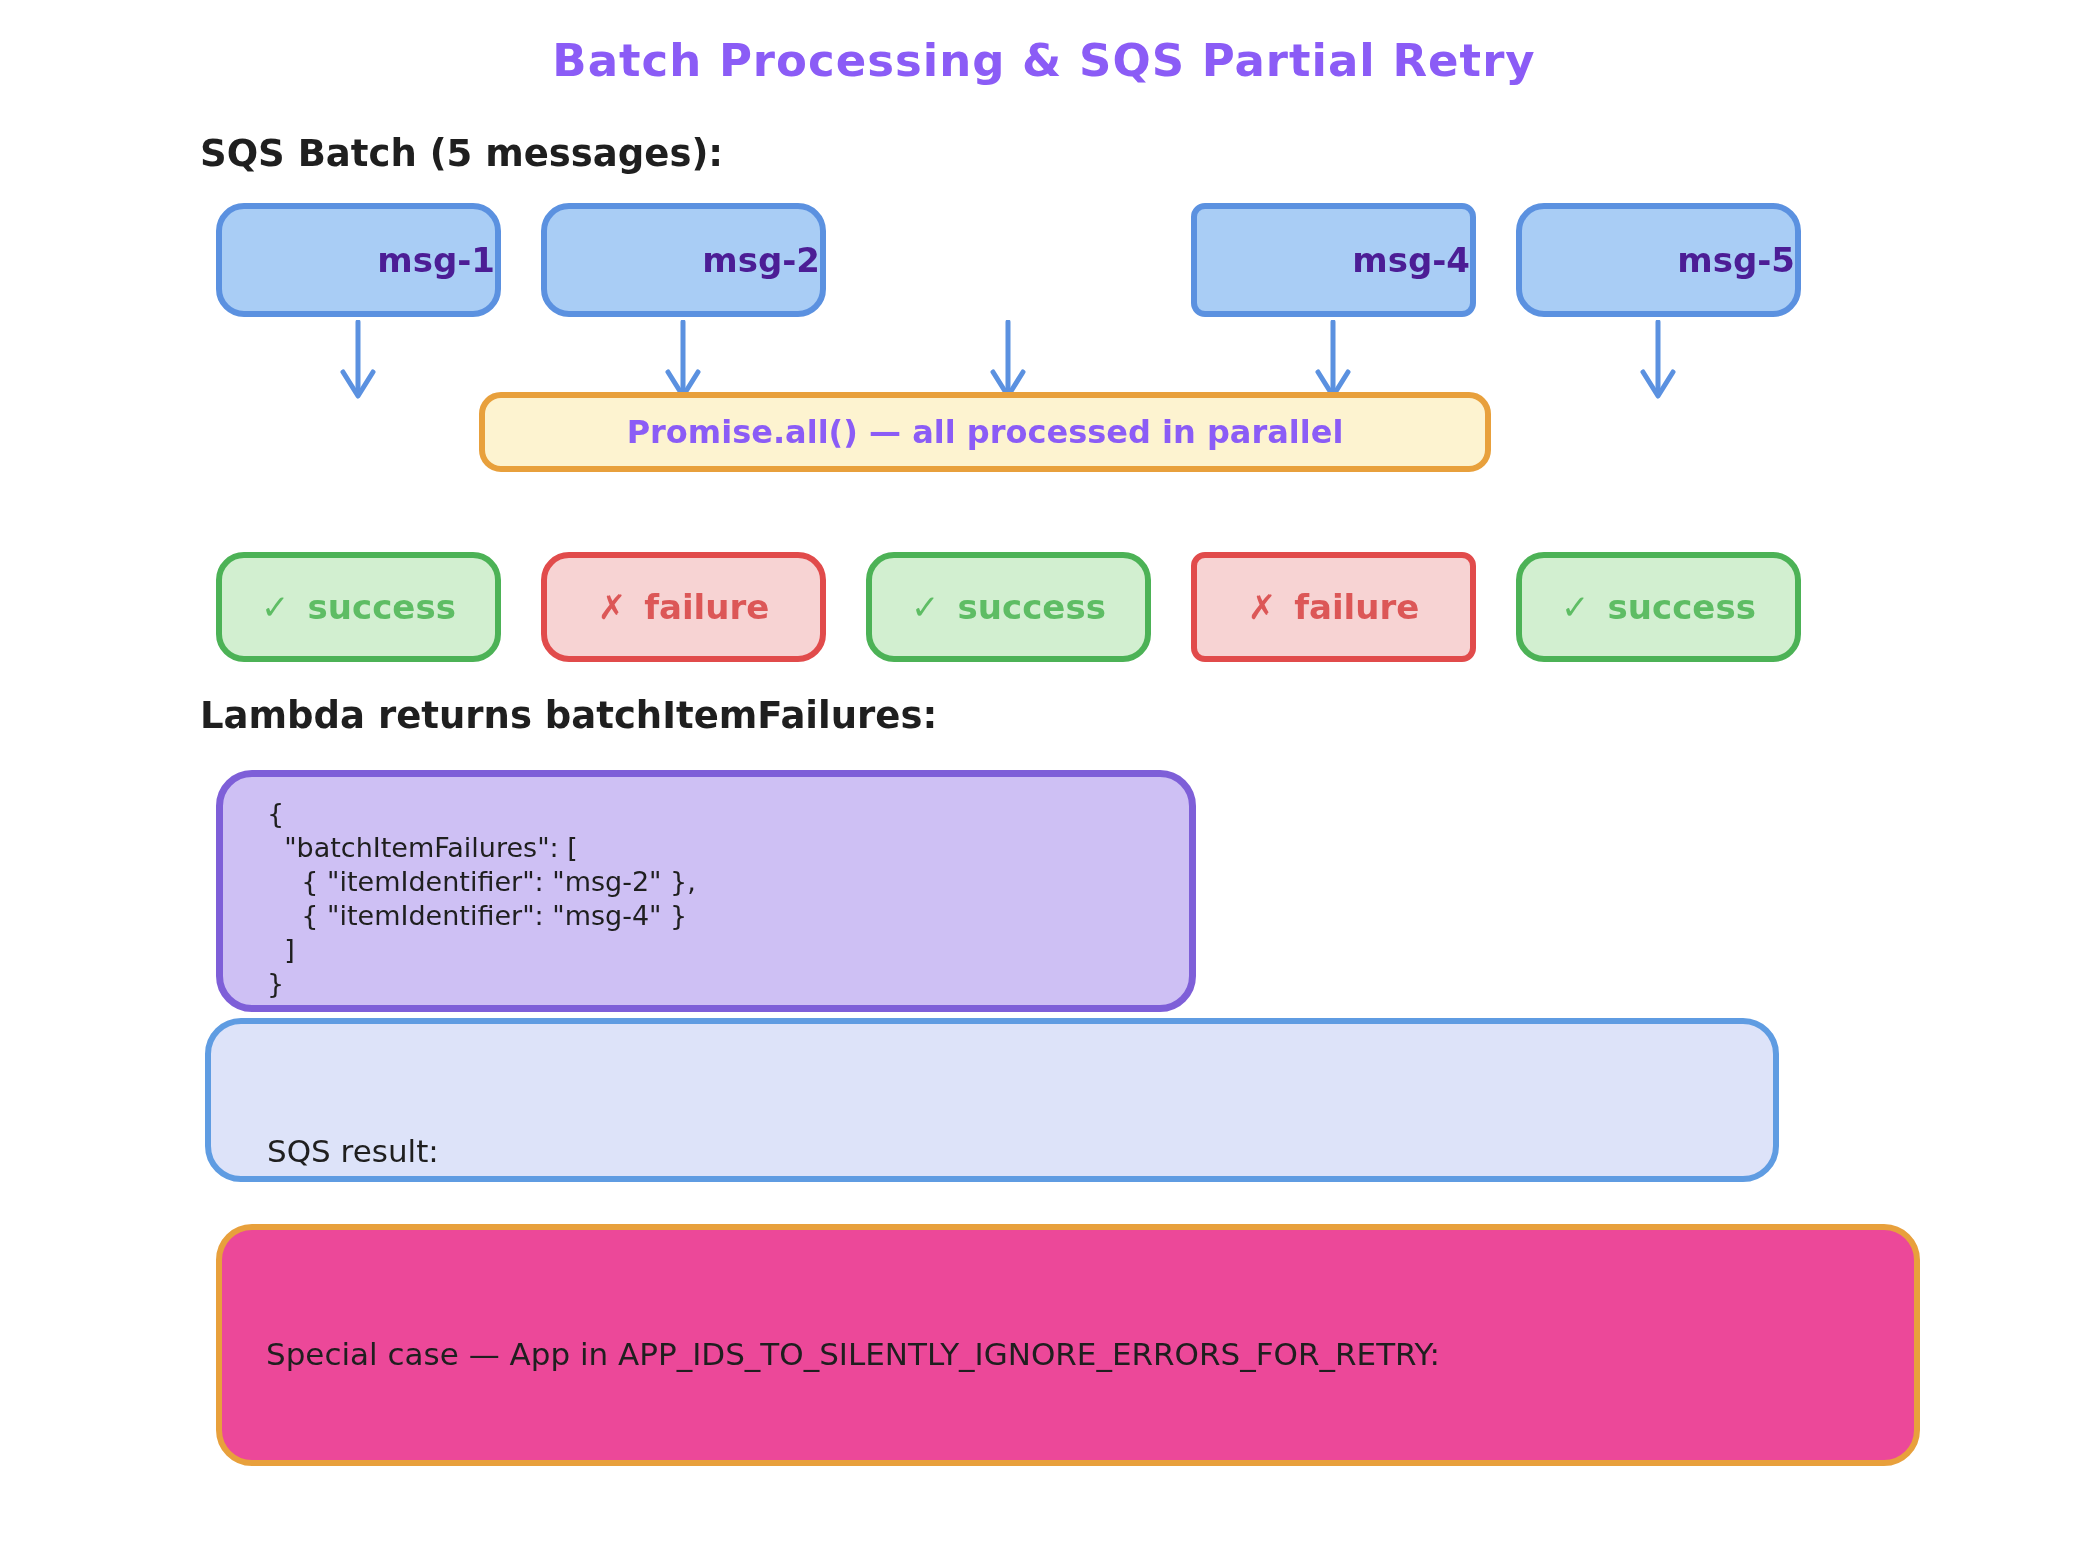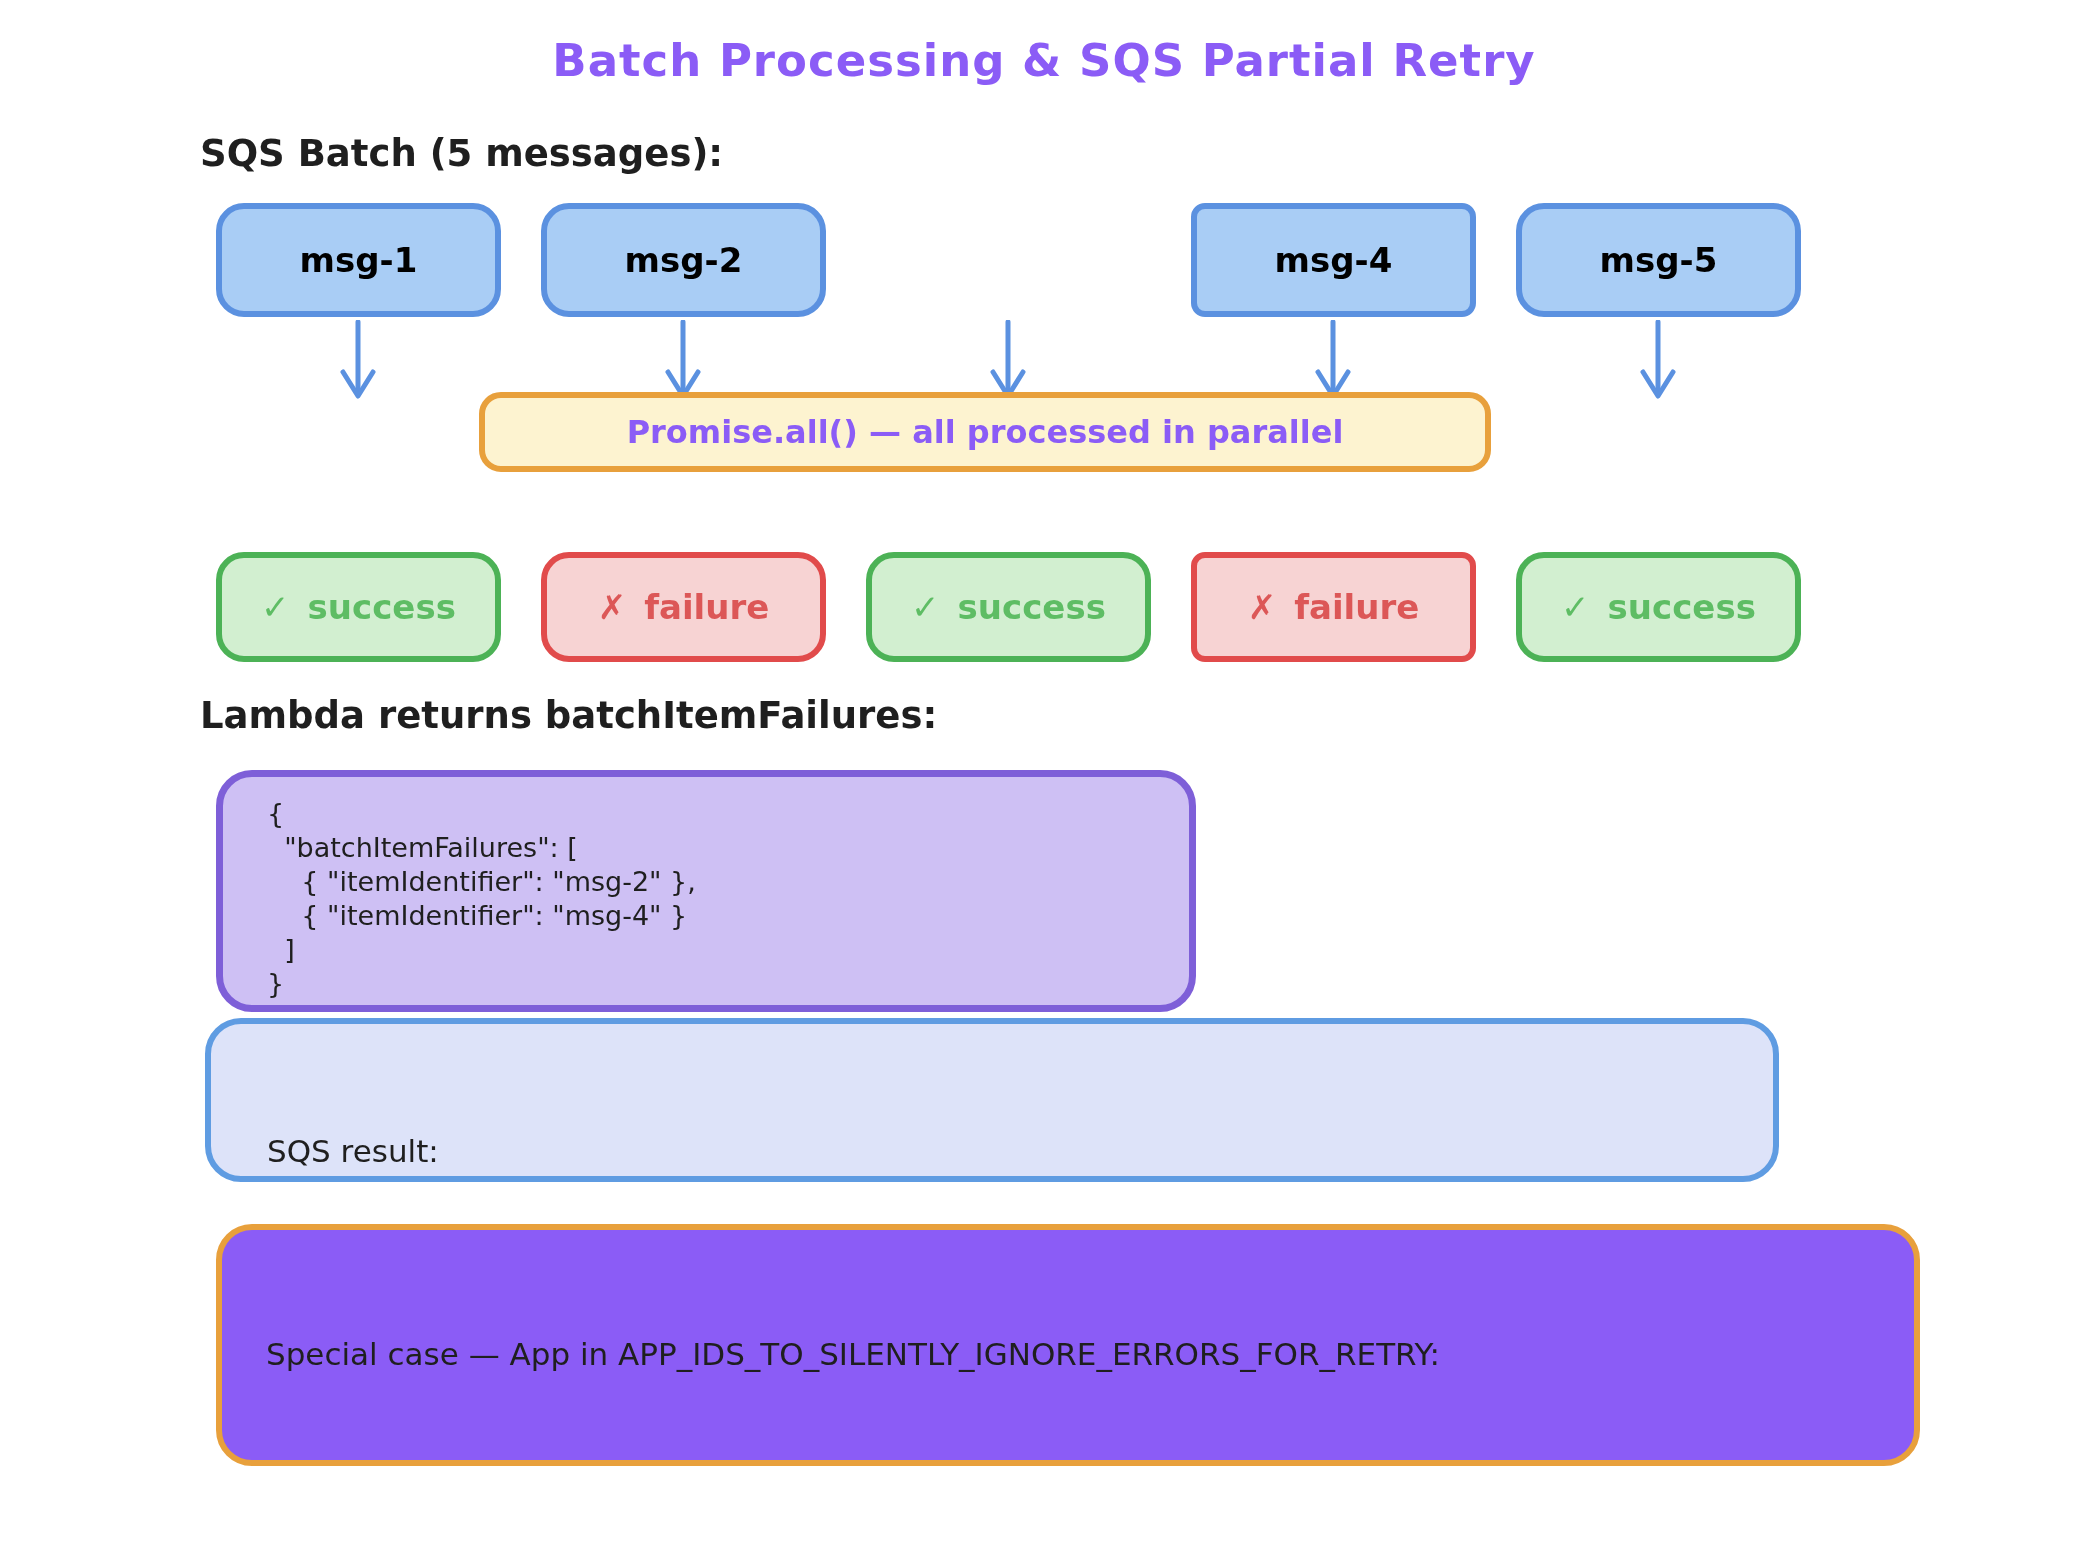--- a/index.html
+++ b/index.html
@@ -36,21 +36,21 @@
     width: 285px;
     height: 114px;
     border-radius: 28px;
     display: flex;
     align-items: center;
     justify-content: center;
     gap: 18px;
     font-size: 34px;
     font-weight: bold;
   }
-  .node.blue  { background: #a9cdf5; border: 6px solid #5b91e0; color: #000000; }
+  .node.blue  { background: #a9cdf5; border: 6px solid #5b91e0; color: #4c1d95; justify-content: flex-end; }
   .node.green { background: #d2efd0; border: 6px solid #4cb256; color: #5ebd64; height: 110px; }
   .node.red   { background: #f7d3d3; border: 6px solid #e14b4b; color: #dc5757; height: 110px; }
   .node .glyph { font-size: 34px; }
 
   .col-1 { left: 216px; }
   .col-2 { left: 541px; }
   .col-3 { left: 866px; }
   .col-4 { left: 1191px; border-radius: 14px; }
   .col-5 { left: 1516px; }
   .row-msgs    { top: 203px; }
@@ -100,21 +100,21 @@
     width: 1574px; height: 164px;
     background: #dde3f9;
     border: 6px solid #5f9ce2;
     padding: 22px 0 0 56px;
     font-size: 31px;
     line-height: 42px;
   }
   .special-box {
     left: 216px; top: 1224px;
     width: 1704px; height: 242px;
-    background: #8b5cf6;
+    background: #ec4899;
     border: 6px solid #e8a03c;
     padding: 24px 0 0 44px;
     font-size: 31px;
     line-height: 40px;
   }
   .info-box .box-title { font-weight: 500; }
   .info-box .line { font-weight: 500; }
   .special-box .line { padding-left: 40px; }
 </style>
 </head>

